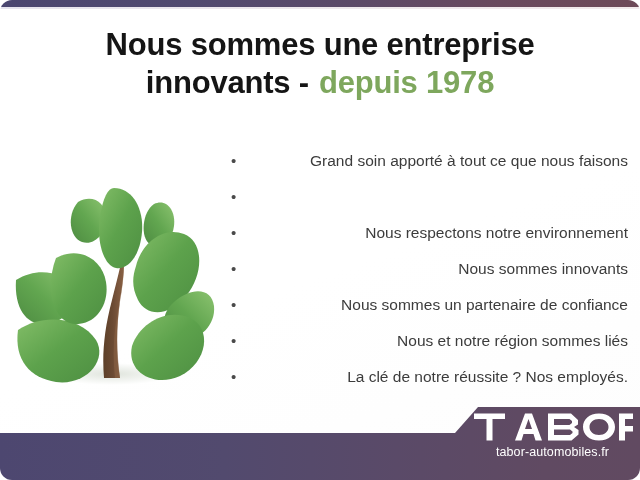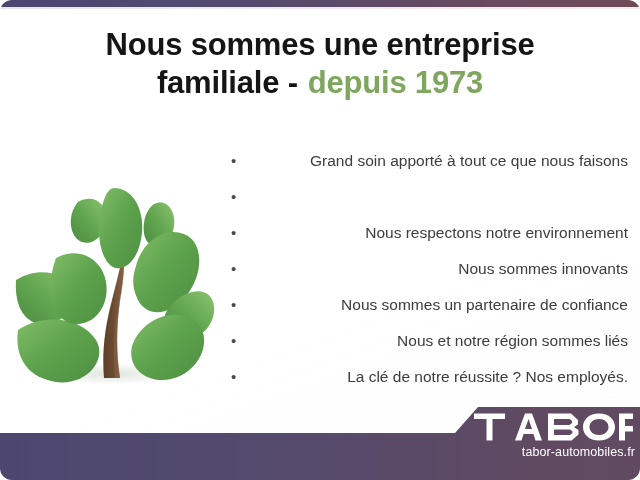--- a/index.html
+++ b/index.html
@@ -137,34 +137,34 @@
     height: 30px;
     margin: 0 auto;
   }
   .brand-tagline {
     display: block;
     margin-top: 3px;
     font-size: 12.5px;
     line-height: 15px;
     color: #ffffff;
     letter-spacing: 0.1px;
-    text-align: right;
+    text-align: center;
   }
 </style>
 </head>
 <body>
 
 <div id="slide">
 
   <div class="top-bar"></div>
   <div class="top-bar-edge"></div>
 
   <div class="heading">
     <span>Nous sommes une entreprise</span><br>
-    <span>familiale -</span><span class="line2-spacer"></span><span class="accent">depuis 1973</span>
+    <span>innovants -</span><span class="line2-spacer"></span><span class="accent">depuis 1978</span>
   </div>
 
   <div class="tree-art">
     <svg viewBox="0 0 208 240" xmlns="http://www.w3.org/2000/svg">
       <defs>
         <linearGradient id="leafA" x1="0" y1="0" x2="1" y2="1">
           <stop offset="0%" stop-color="#82bd67"></stop>
           <stop offset="48%" stop-color="#5da24c"></stop>
           <stop offset="100%" stop-color="#4e8f42"></stop>
         </linearGradient>

